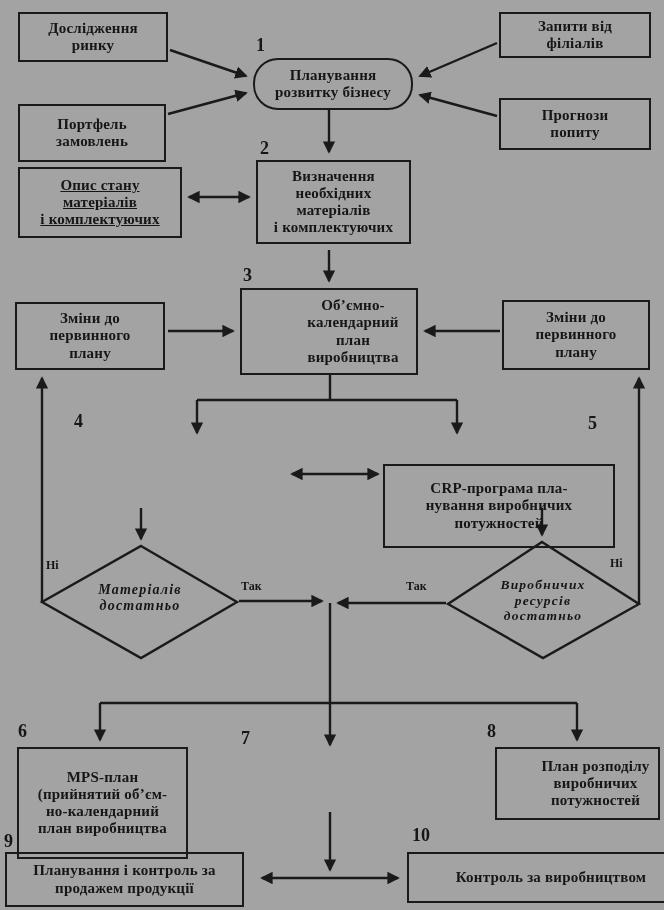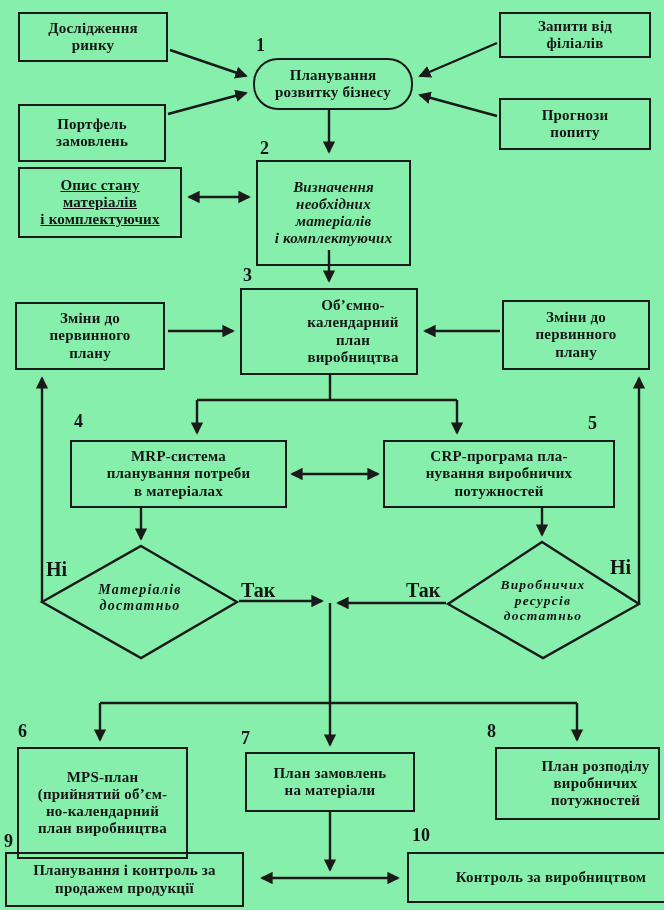--- a/index.html
+++ b/index.html
@@ -3,21 +3,21 @@
 <meta charset="utf-8">
 <style>
   html,body{margin:0;padding:0;}
   body{
     font-family:"Liberation Serif","DejaVu Serif",serif;
     background:#f4f4f1;
   }
   .page{
     position:relative;
     width:664px;height:910px;
-    background:#86efac;
+    background:#a3a3a3;
     overflow:hidden;
     color:#161616;
   }
   svg.wires{position:absolute;left:0;top:0;}
   .box{
     position:absolute;
     border:2.6px solid #1a1a1a;
     display:flex;align-items:center;justify-content:center;
     text-align:center;
     font-size:15px;font-weight:bold;line-height:1.14;
@@ -25,21 +25,21 @@
     letter-spacing:.2px;
     box-sizing:border-box;
     background:rgba(253,253,250,.0);
   }
   .stepnum{
     position:absolute;
     font-size:18px;font-weight:bold;line-height:1;
   }
   .branch{
     position:absolute;
-    font-size:20px;font-weight:bold;line-height:1;
+    font-size:12px;font-weight:bold;line-height:1;
   }
   .dtext{
     position:absolute;
     text-align:center;
     font-style:italic;
     white-space:pre-line;
     line-height:1.15;
     letter-spacing:1.2px;
   }
   .dtext.left{font-size:14px;font-weight:600;}
@@ -110,63 +110,58 @@
 розвитку бізнесу</div>
   <div class="box" style="left:499px;top:12px;width:152px;height:46px;">Запити від
 філіалів</div>
   <div class="box" style="left:499px;top:98px;width:152px;height:52px;">Прогнози
 попиту</div>
 
   <div class="box" style="left:18px;top:167px;width:164px;height:71px;text-decoration:underline;">Опис стану
 матеріалів
 і комплектуючих</div>
   <div class="stepnum" style="left:260px;top:139px;">2</div>
-  <div class="box" style="left:256px;top:160px;width:155px;height:106px;font-style:italic;">Визначення
+  <div class="box" style="left:256px;top:160px;width:155px;height:84px;">Визначення
 необхідних
 матеріалів
 і комплектуючих</div>
 
   <div class="box" style="left:15px;top:302px;width:150px;height:68px;">Зміни до
 первинного
 плану</div>
   <div class="stepnum" style="left:243px;top:266px;">3</div>
   <div class="box" style="left:240px;top:288px;width:178px;height:87px;padding-left:48px;">Об’ємно-
 календарний план
 виробництва</div>
   <div class="box" style="left:502px;top:300px;width:148px;height:70px;">Зміни до
 первинного
 плану</div>
 
   <div class="stepnum" style="left:74px;top:412px;">4</div>
-  <div class="box" style="left:70px;top:440px;width:217px;height:68px;">MRP-система
-планування потреби
-в матеріалах</div>
   <div class="stepnum" style="left:588px;top:414px;">5</div>
-  <div class="box" style="left:383px;top:440px;width:232px;height:68px;">CRP-програма пла-
+  <div class="box" style="left:383px;top:464px;width:232px;height:84px;">CRP-програма пла-
 нування виробничих
 потужностей</div>
 
   <div class="branch" style="left:46px;top:559px;">Ні</div>
   <div class="dtext left" style="left:57px;top:582px;width:166px;">Матеріалів
 достатньо</div>
   <div class="branch" style="left:241px;top:580px;">Так</div>
   <div class="branch" style="left:406px;top:580px;">Так</div>
   <div class="dtext right" style="left:467px;top:577px;width:152px;">Виробничих
 ресурсів
 достатньо</div>
   <div class="branch" style="left:610px;top:557px;">Ні</div>
 
   <div class="stepnum" style="left:18px;top:722px;">6</div>
   <div class="box" style="left:17px;top:747px;width:171px;height:112px;">MPS-план
 (прийнятий об’єм-
 но-календарний
 план виробництва</div>
   <div class="stepnum" style="left:241px;top:729px;">7</div>
-  <div class="box" style="left:245px;top:752px;width:170px;height:60px;">План замовлень
-на матеріали</div>
   <div class="stepnum" style="left:487px;top:722px;">8</div>
   <div class="box" style="left:495px;top:747px;width:165px;height:73px;padding-left:36px;">План розподілу
 виробничих
 потужностей</div>
 
   <div class="stepnum" style="left:4px;top:832px;">9</div>
   <div class="box" style="left:5px;top:852px;width:239px;height:55px;">Планування і контроль за
 продажем продукції</div>
   <div class="stepnum" style="left:412px;top:826px;">10</div>
   <div class="box" style="left:407px;top:852px;width:288px;height:51px;">Контроль за виробництвом</div>

